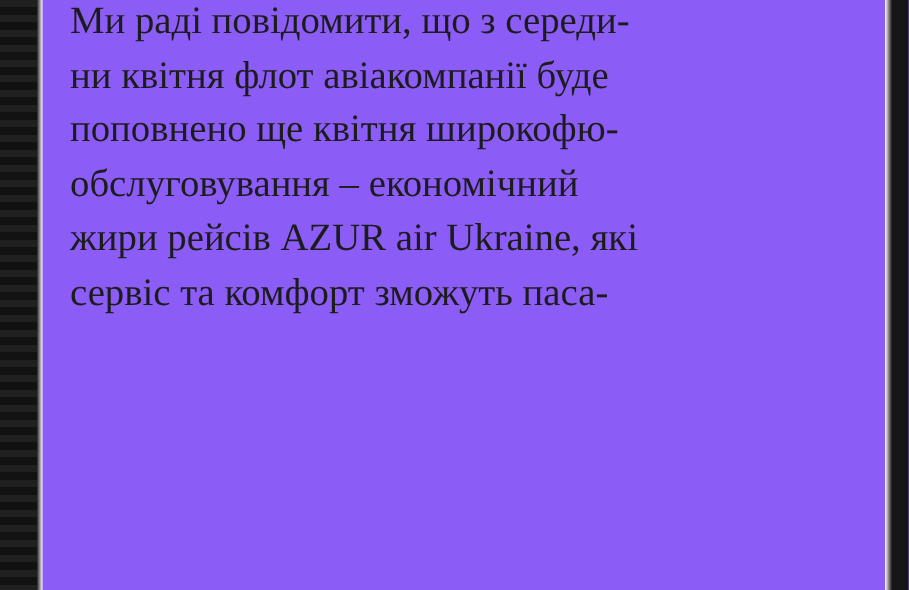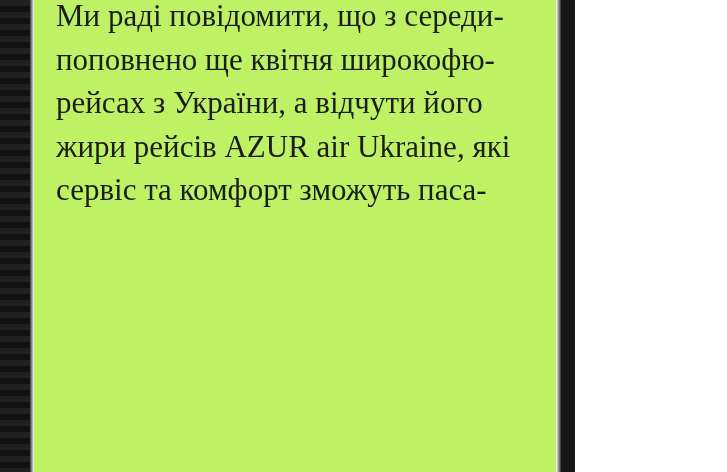--- a/index.html
+++ b/index.html
@@ -8,23 +8,23 @@
   }
   body {
     width: 727px;
     height: 472px;
     background: #ffffff;
     font-family: "Liberation Serif", serif;
     overflow: hidden;
   }
   .page {
     position: relative;
-    width: 575px;
+    width: 727px;
     height: 472px;
-    background: #bef264;
+    background: #8b5cf6;
     overflow: hidden;
   }
   
   .spine {
     position: absolute;
     left: 0;
     top: 0;
     width: 30px;
     height: 472px;
     background: #1a1a1a;
@@ -80,22 +80,23 @@
 </head>
 <body>
 
 <div class="page">
 
   <div class="spine"></div>
   <div class="spine-edge"></div>
 
   <div class="text-column">
     <div class="text-line">Ми раді повідомити, що з середи-</div>
+    <div class="text-line">ни квітня флот авіакомпанії буде</div>
     <div class="text-line">поповнено ще квітня широкофю-</div>
-    <div class="text-line">рейсах з України, а відчути його</div>
+    <div class="text-line">обслуговування – економічний</div>
     <div class="text-line">жири рейсів AZUR air Ukraine, які</div>
     <div class="text-line">сервіс та комфорт зможуть паса-</div>
   </div>
 
   <div class="right-edge"></div>
   <div class="right-gutter"></div>
 
 </div>
 
 </body></html>

